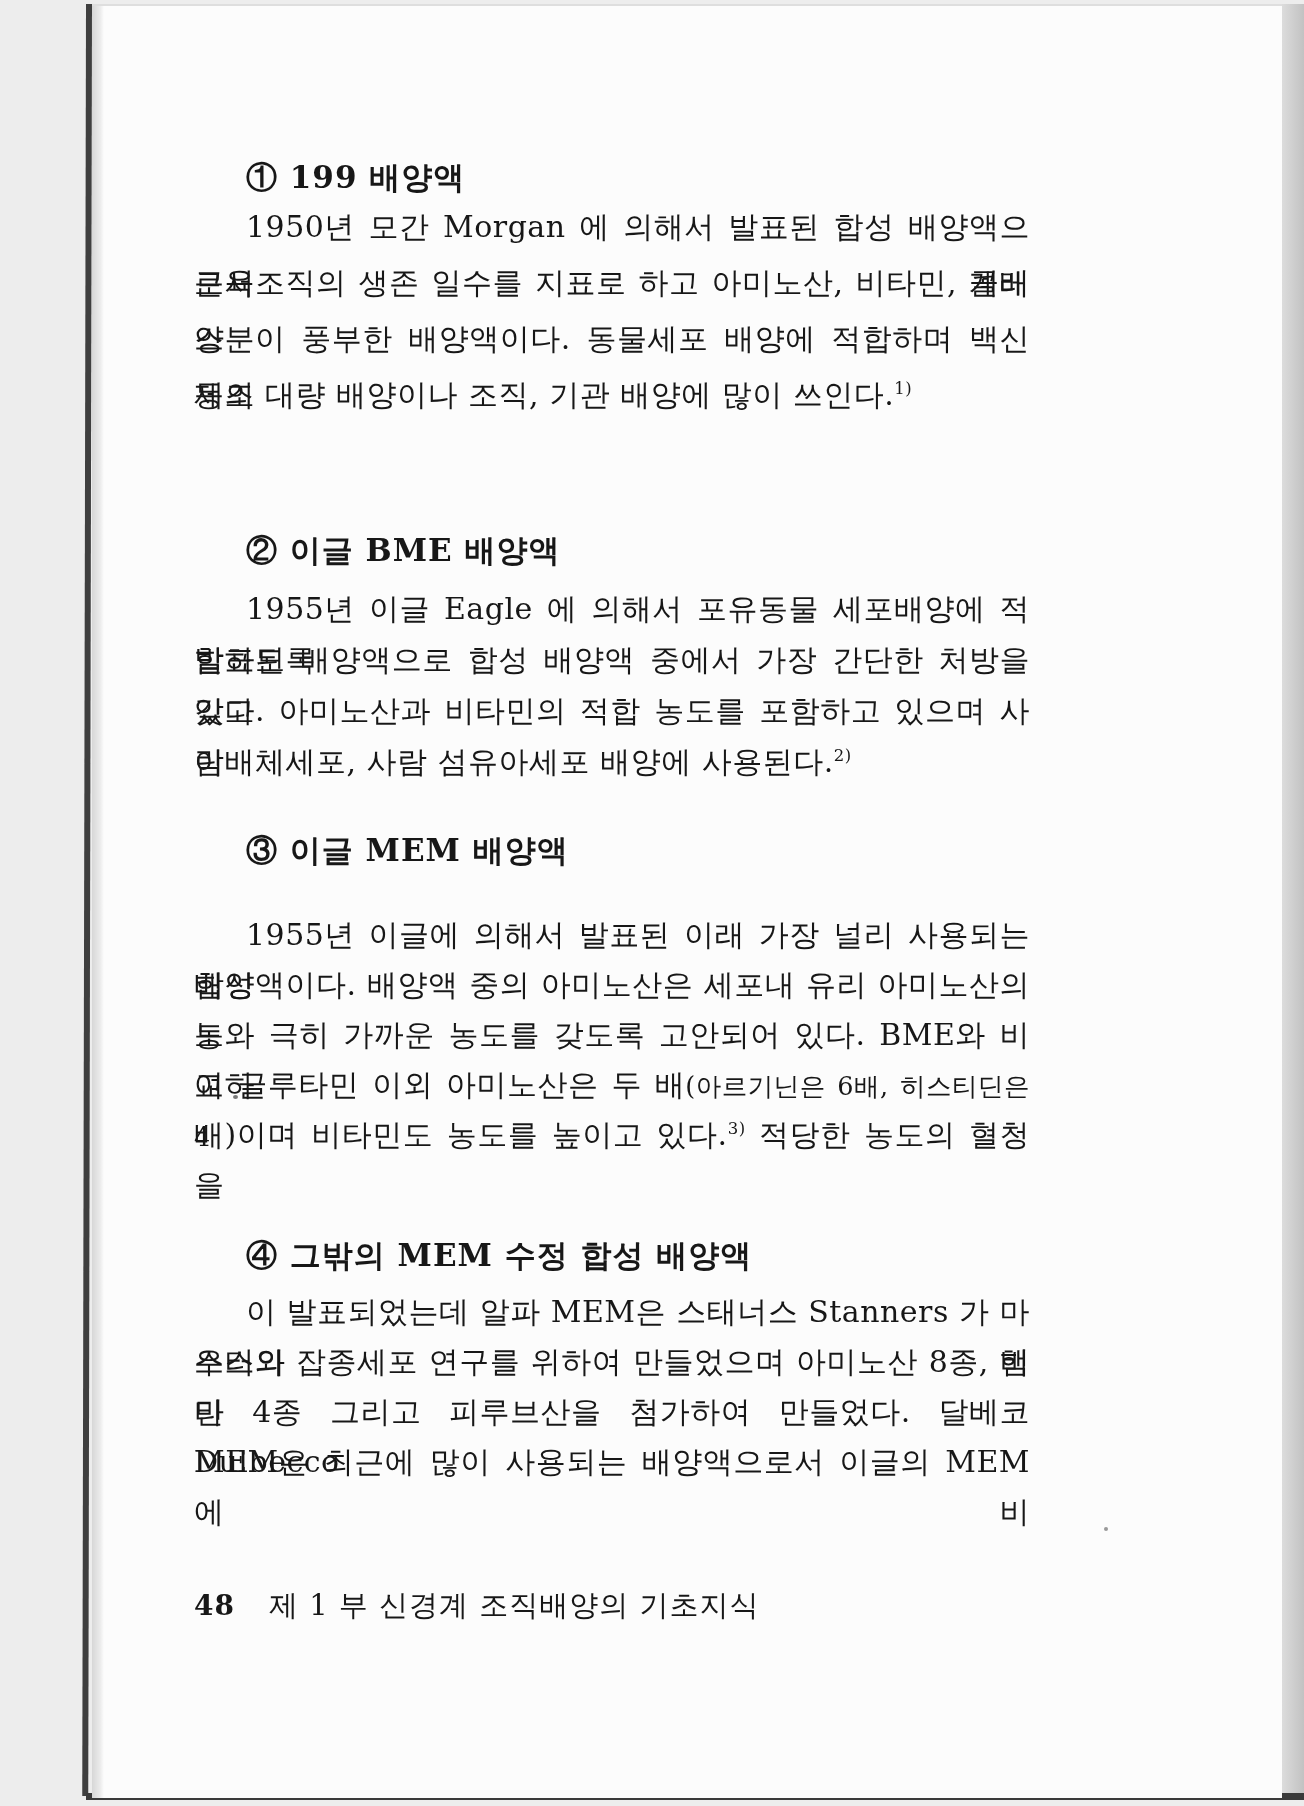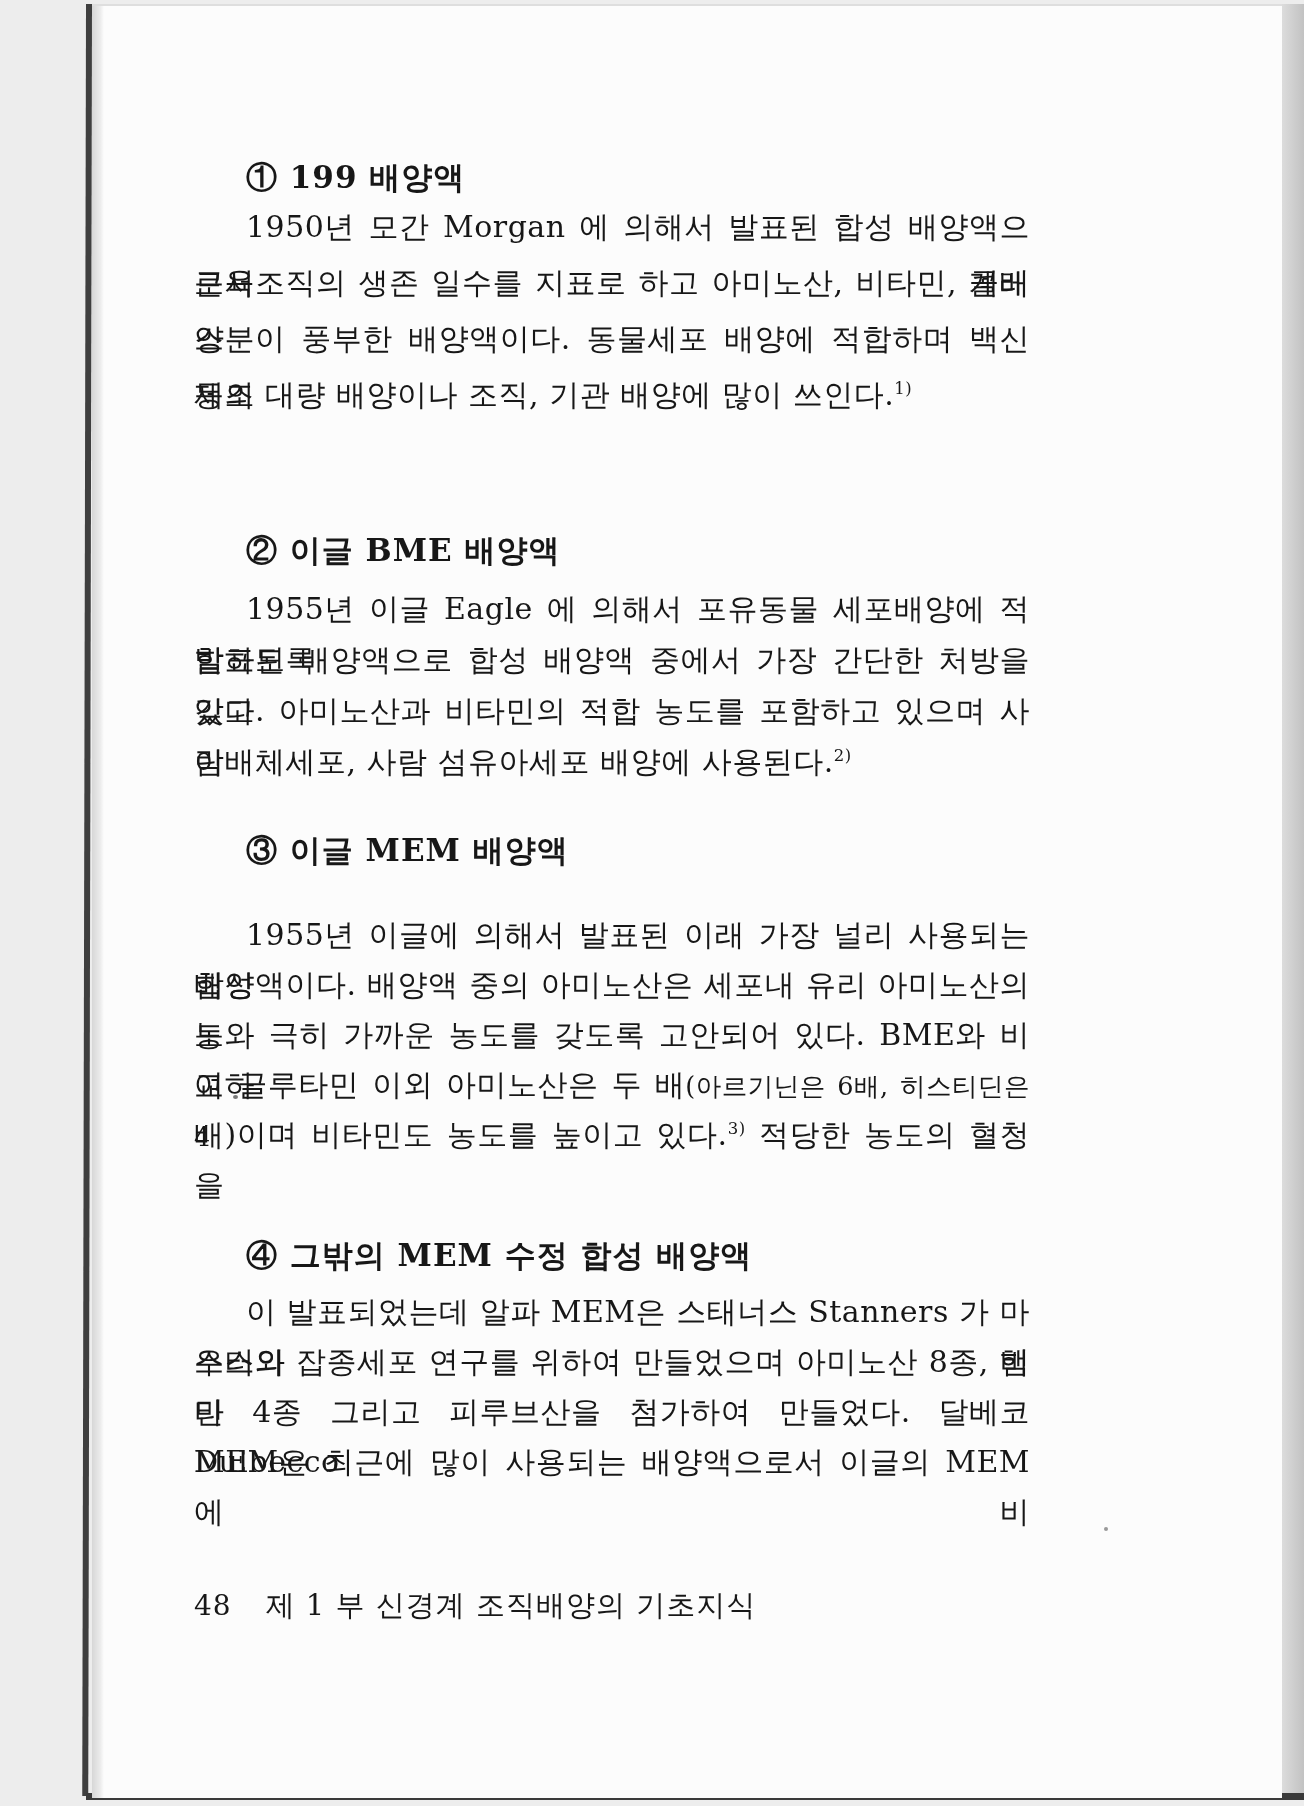--- a/index.html
+++ b/index.html
@@ -52,21 +52,21 @@
   .s0p { top:193px; } .s0p .line { line-height:56px; height:56px; }
   .s1h { top:524px; }
   .s1p { top:577px; } .s1p .line { line-height:51px; height:51px; }
   .s2h { top:824px; }
   .s2p { top:880px;margin-top:24px; } .s2p .line { line-height:50px; height:50px; }
   .s3h { top:1229px; }
   .s3p { top:1281px; } .s3p .line { line-height:50px; height:50px; }
   
   .footer { position:absolute; left:102px; top:1580px; width:836px;
     font-size:29px; letter-spacing:1px; white-space:nowrap; }
-  .footer .num { font-weight:normal; margin-right:34px; font-size:28px; }
+  .footer .num { font-weight:bold; margin-right:34px; font-size:28px; }
   
   .dot { position:absolute; border-radius:50%; background:#777; }
   .dot-a { left:141px; top:1089px; width:5px; height:4px; }
   .dot-b { left:1012px; top:1521px; width:4px; height:4px; background:#999; }
 </style>
 </head>
 <body>
 
 <div class="spine-line"></div>
 <div class="right-shade"></div>

